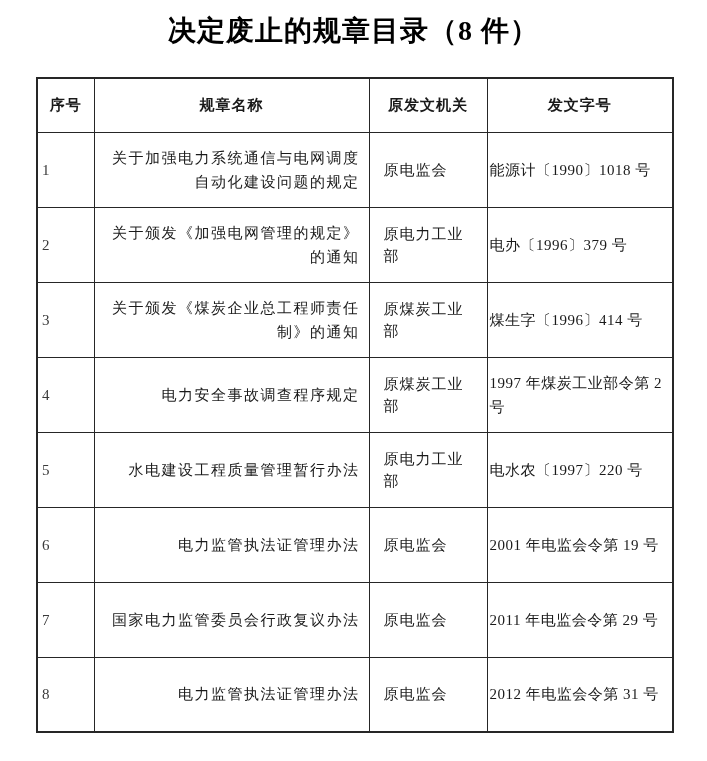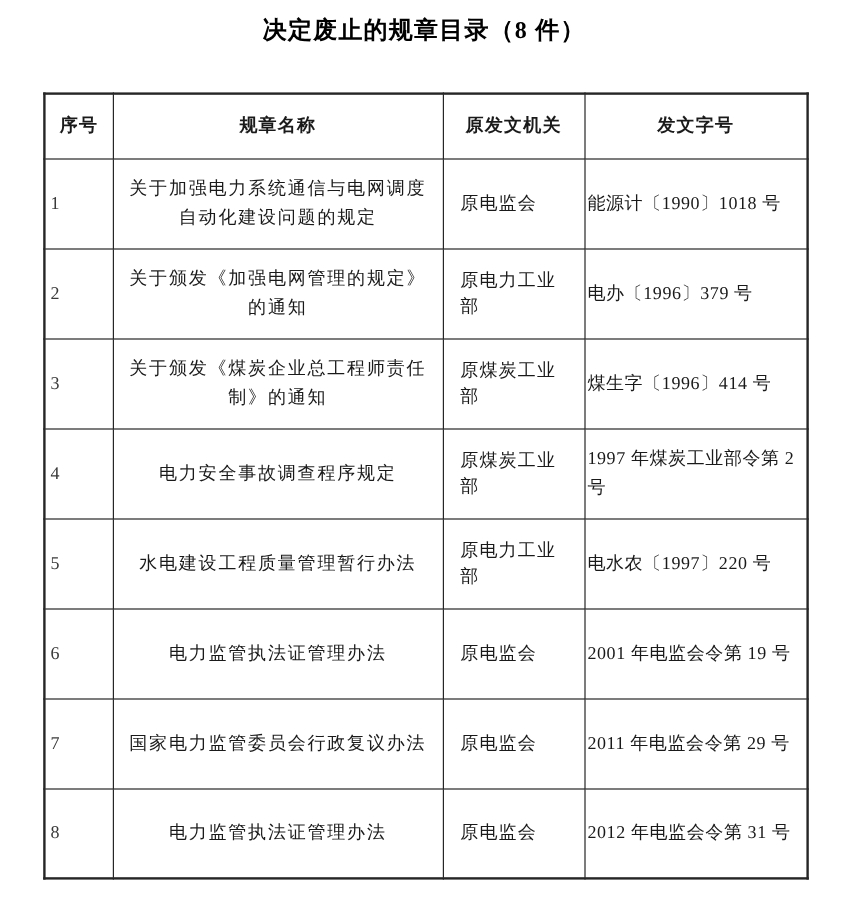--- a/index.html
+++ b/index.html
@@ -14,21 +14,21 @@
     height: 761px;
     background: #ffffff;
     font-family: "Liberation Serif", "DejaVu Serif", serif;
     color: #1a1a1a;
     overflow: hidden;
   }
   .doc-title {
     margin: 0;
     padding-top: 12px;
     text-align: center;
-    font-size: 20px;
+    font-size: 28px;
     font-weight: bold;
     letter-spacing: 1px;
     color: #000000;
   }
   .table-wrap {
     position: absolute;
     left: 36px;
     top: 77px;
   }
   table.reg-table {
@@ -49,21 +49,21 @@
   .reg-table thead th {
     height: 54px;
     font-weight: bold;
     letter-spacing: 1px;
   }
   .reg-table tbody td {
     height: 75px;
     font-weight: normal;
   }
   .reg-table td.cell-name {
-    text-align: center;
+    text-align: right;
     padding: 6px 9px;
     letter-spacing: 1.5px;
   }
   .reg-table td.cell-agency {
     padding: 2px 14px;
     letter-spacing: 1px;
     line-height: 22px;
   }
   .reg-table td.cell-docno {
     padding: 2px 2px;

